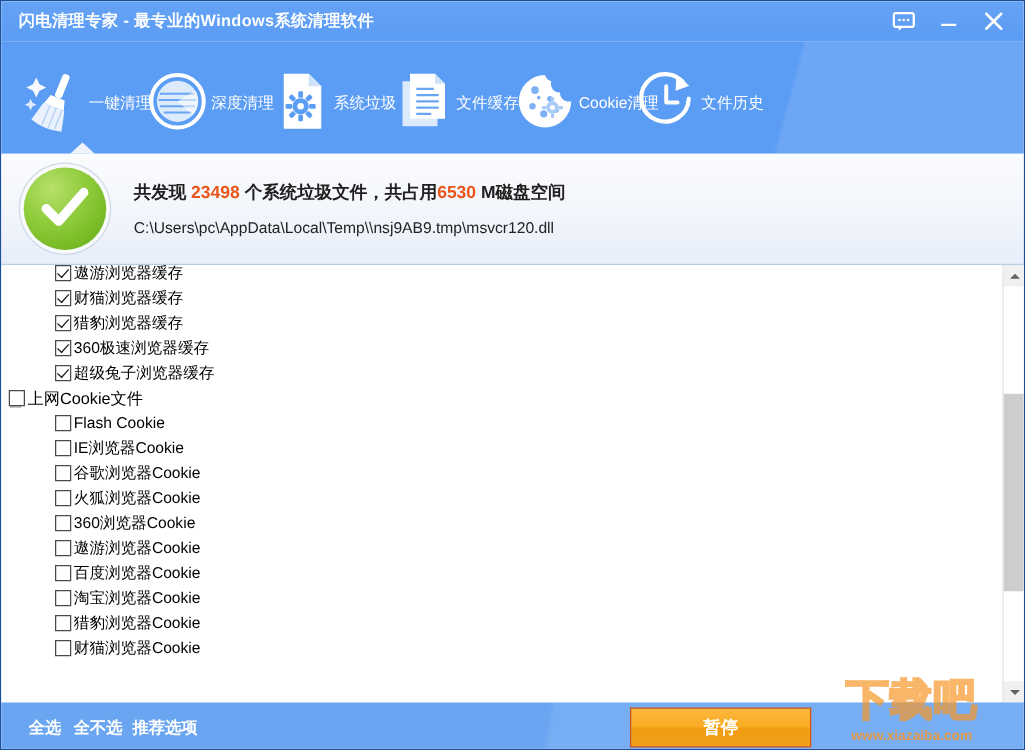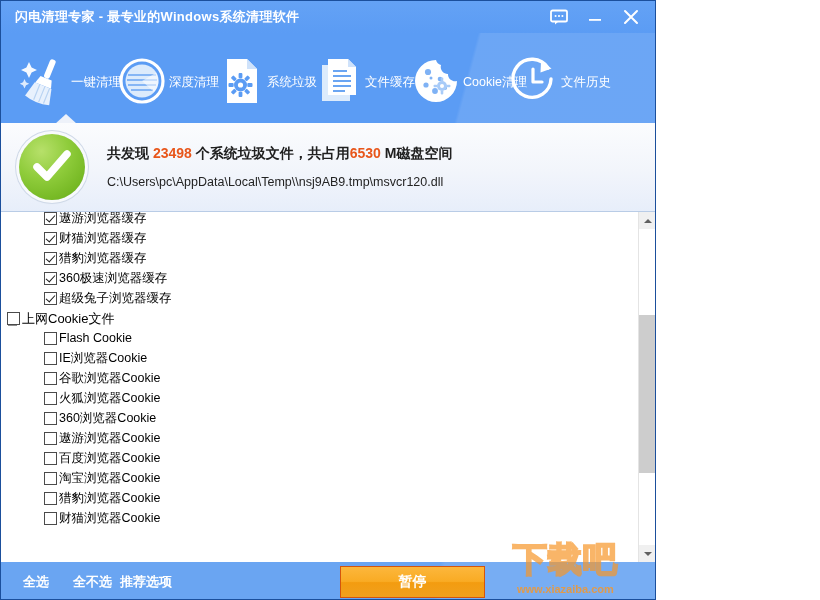--- a/index.html
+++ b/index.html
@@ -6,21 +6,21 @@
     margin: 0; padding: 0;
     background: #ffffff;
   }
   body {
     width: 820px; height: 600px;
     font-family: "Liberation Sans", "DejaVu Sans", sans-serif;
     overflow: hidden;
   }
   .app {
     position: relative;
-    width: 656px; height: 600px;
+    width: 820px; height: 600px;
     box-sizing: border-box;
     border: 1px solid #1b4f9c;
     background: #ffffff;
     overflow: hidden;
   }
 
   
   .titlebar {
     position: relative;
     height: 32px;
@@ -257,21 +257,21 @@
     pointer-events: none;
   }
   .bb-link {
     color: #ffffff;
     font-size: 13px;
     font-weight: bold;
     cursor: pointer;
     white-space: nowrap;
   }
   .bb-link.l1 { margin-left: 22px; }
-  .bb-link.l2 { margin-left: 24px; }
+  .bb-link.l2 { margin-left: 10px; }
   .bb-link.l3 { margin-left: 8px; }
   .action-btn {
     position: absolute;
     right: 170px; top: 4px;
     width: 145px; height: 32px;
     box-sizing: border-box;
     background: linear-gradient(to bottom, #fcb73c 0%, #f9ab24 48%, #f39c10 52%, #f0a01d 100%);
     border: 1px solid #d4550c;
     display: flex; align-items: center; justify-content: center;
     color: #ffffff;

